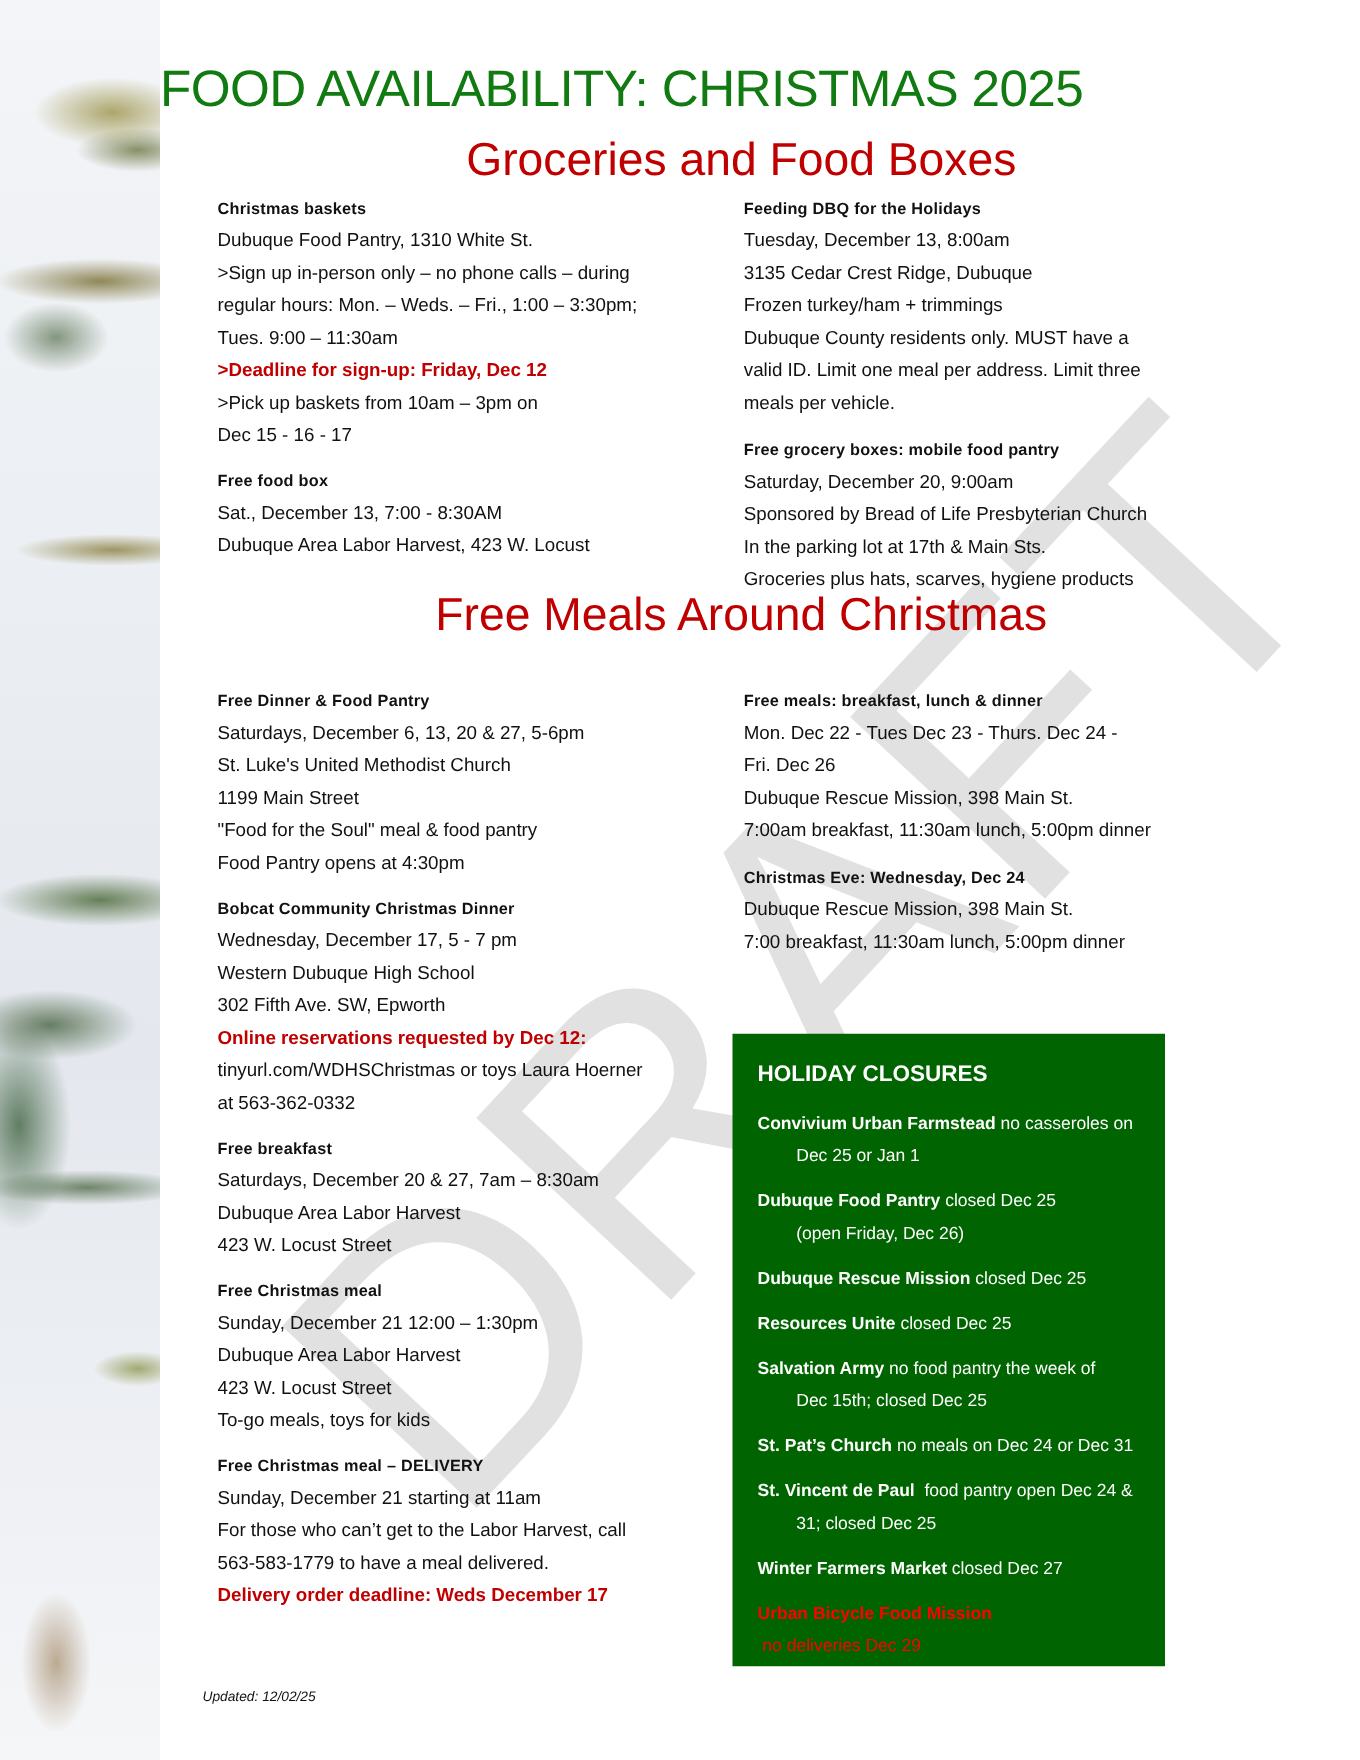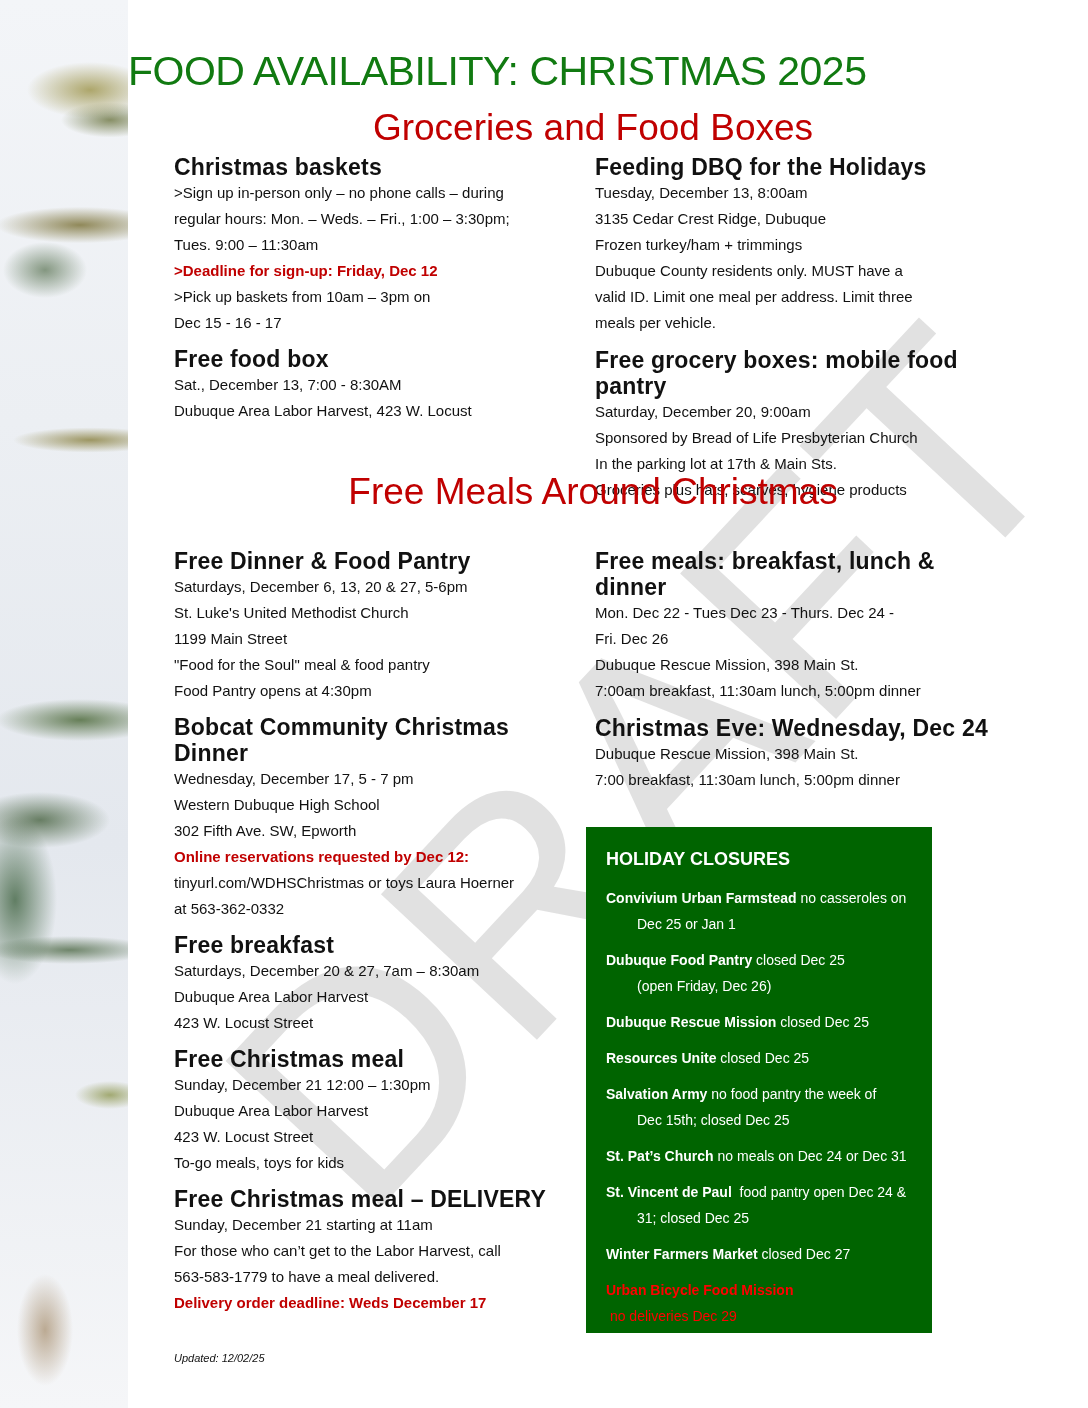--- a/index.html
+++ b/index.html
@@ -48,58 +48,59 @@
       font-size: 41px; line-height: 50px; letter-spacing: -0.5px;
     }
     .subtitle {
       position: absolute; left: 128px; width: 930px;
       text-align: center; color: #c00000;
       font-size: 37px; line-height: 44px;
     }
     .col { position: absolute; width: 400px; }
     .event { margin-bottom: 10px; }
     .event h3 {
-      margin: 0; font-size: 23px; font-weight: 700; line-height: 26px; letter-spacing: 0.2px;
+      margin: 0; font-size: 13px; font-weight: 700; line-height: 26px; letter-spacing: 0.2px;
       color: #111;
     }
     .event .line {
       font-size: 15px; line-height: 26px; color: #111; white-space: nowrap;
     }
     .event .line.red { color: #c00000; font-weight: 700; }
     .closures {
       position: absolute; left: 586px; top: 827px; width: 346px; height: 506px;
       background: #006400; color: #fff;
       padding: 20px 20px 0 20px; box-sizing: border-box;
     }
     .closures h4 { margin: 0 0 14px 0; font-size: 18px; font-weight: 700; line-height: 24px; }
     .closure-item { font-size: 14px; line-height: 26px; margin-bottom: 10px; }
     .closure-item .org { font-weight: 700; }
     .closure-item .cont { display: block; padding-left: 31px; }
     .closure-item.red { color: #ff0000; }
     .updated {
-      position: absolute; left: 174px; top: 1352px; font-size: 11px; font-style: italic; color: #111;
+      position: absolute; left: 162px; top: 1352px; font-size: 11px; font-style: italic; color: #111;
     }
   </style>
 </head>
 <body>
 
 <div class="side-photo"></div>
 
 <div class="watermark">
   <span>DRAFT</span>
 </div>
 
 <div class="content">
   <div class="title">FOOD AVAILABILITY: CHRISTMAS 2025</div>
 
   <div class="subtitle" style="top:106px;">Groceries and Food Boxes</div>
 
   <div class="col" style="left:174px; top:154px;" id="g-left">
       <div class="event">
         <h3>Christmas baskets</h3>
+        <div class="line">Dubuque Food Pantry, 1310 White St.</div>
         <div class="line">&gt;Sign up in-person only – no phone calls – during</div>
         <div class="line">regular hours: Mon. – Weds. – Fri., 1:00 – 3:30pm;</div>
         <div class="line">Tues. 9:00 – 11:30am</div>
         <div class="line red">&gt;Deadline for sign-up: Friday, Dec 12</div>
         <div class="line">&gt;Pick up baskets from 10am – 3pm on</div>
         <div class="line">Dec 15 - 16  - 17</div>
       </div>
       <div class="event">
         <h3>Free food box</h3>
         <div class="line">Sat., December 13, 7:00 - 8:30AM</div>

